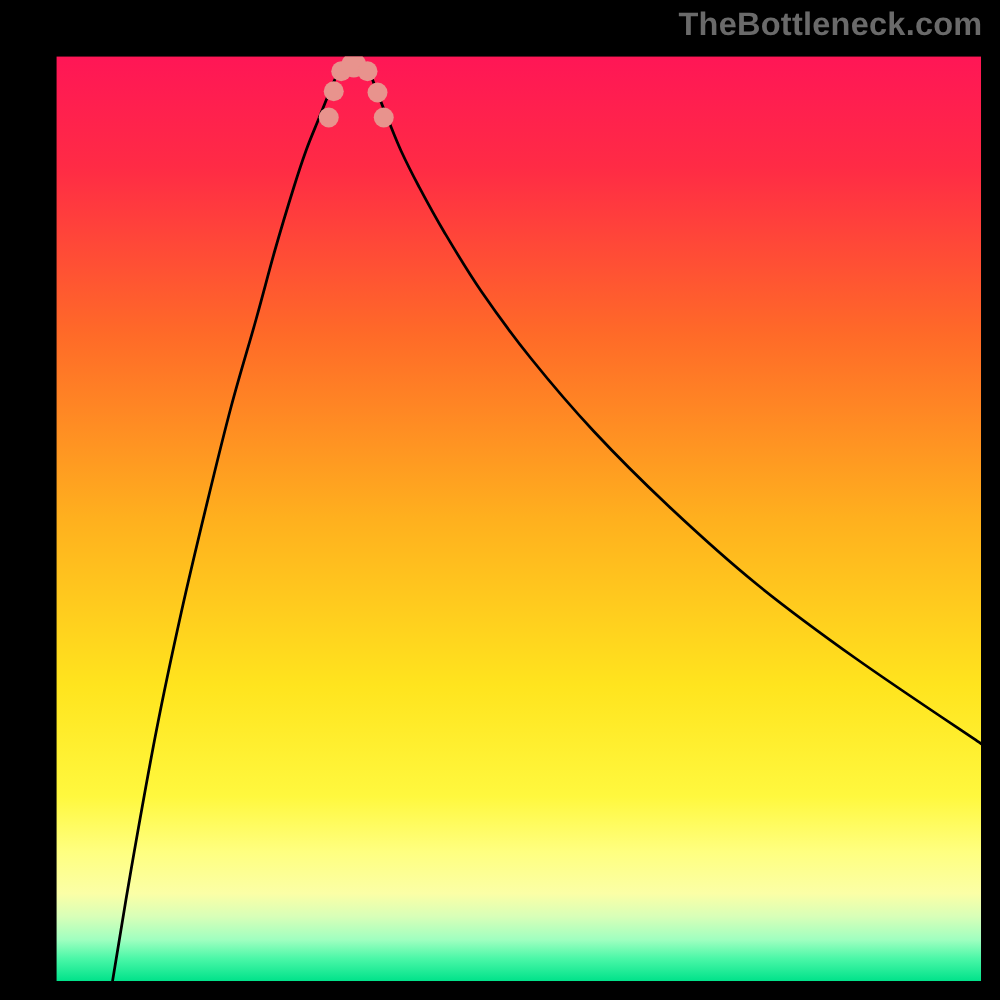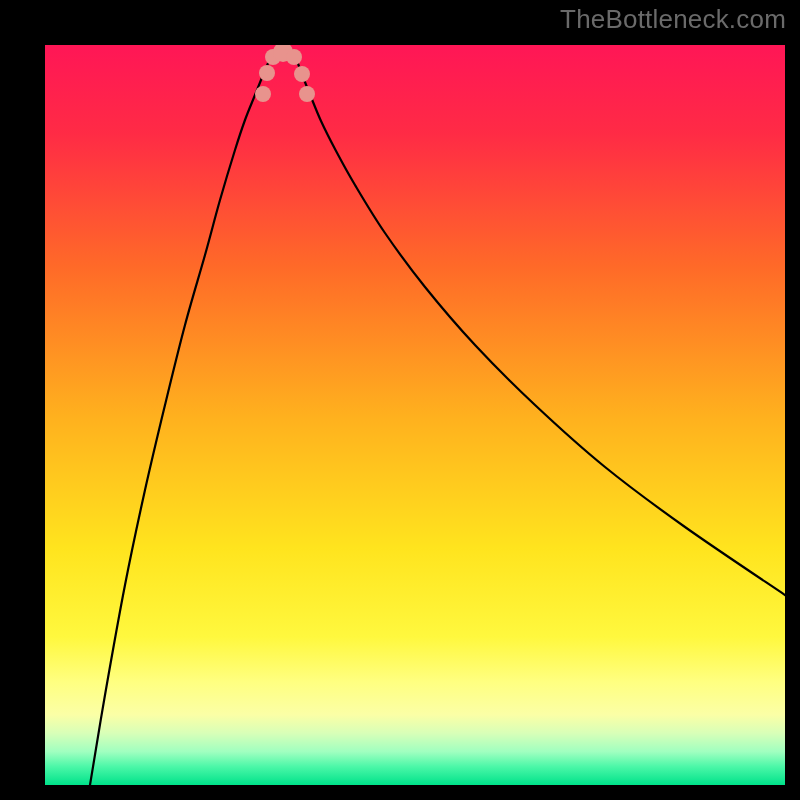--- a/index.html
+++ b/index.html
@@ -33,21 +33,21 @@
     width: 100%;
     height: 100%;
   }
   .watermark {
     position: absolute;
     top: 4px;
     right: 14px;
     font-family: Arial, Helvetica, sans-serif;
     font-size: 26px;
     color: #6a6a6a;
-    font-weight: 400;
+    font-weight: 700;
     letter-spacing: 0.2px;
     margin-left: 15px;
   }
   svg.curve {
     position: absolute;
     left: 0;
     top: 0;
     width: 100%;
     height: 100%;
   }

